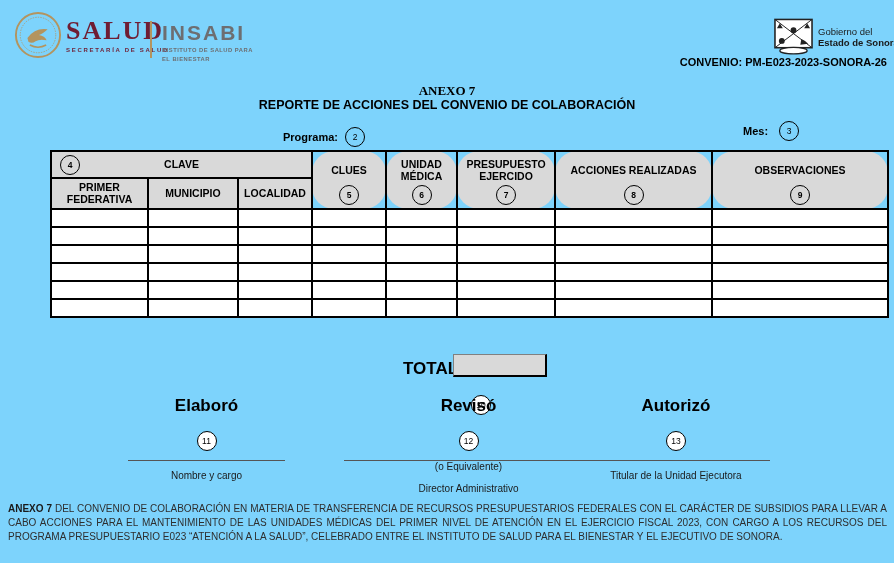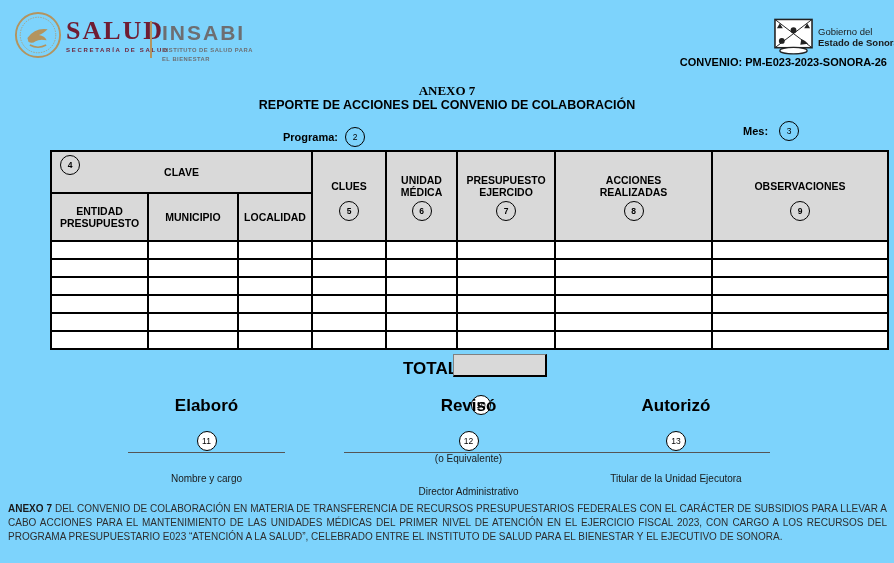--- a/index.html
+++ b/index.html
@@ -45,40 +45,40 @@
   .field-mes .marker { margin-left:11px; }
 
   
   .main-table { position:absolute; left:50px; top:150px; width:837px;
                 border-collapse:collapse; table-layout:fixed; }
   .main-table th, .main-table td { border:2px solid #000; }
   .main-table thead th { background:#d9d9d9; font-size:10.5px; font-weight:bold; text-align:center; }
   .clave-th { position:relative; height:26px; vertical-align:middle; }
   .clave-th .marker { position:absolute; left:8px; top:3px; }
   .sub-th { height:30px; vertical-align:middle; padding:1px 2px; line-height:12px; }
-  .col-th { padding:16px; vertical-align:top; }
+  .col-th { padding:0; vertical-align:top;border-radius:22px; }
   .th-flex { height:56px; display:flex; flex-direction:column; align-items:center; padding:2px 2px 3px 2px; }
   .th-label { flex:1; display:flex; align-items:center; justify-content:center; text-align:center; line-height:12px; }
   .main-table tbody td { height:18px; background:#fff; }
 
   
   .total-label { position:absolute; left:383px; top:359px; font-size:17px; font-weight:bold;margin-left:20px; }
   .total-box { position:absolute; left:453px; top:354px; width:94px; height:23px; background:#d9d9d9;
                border:1px solid #808080; border-right:2px solid #000; border-bottom:2px solid #000; }
   .total-marker { position:absolute; left:471px; top:351px; background:#fff;margin-top:44px; }
 
   
   .sig { position:absolute; top:396px; text-align:center; }
   .sig-elaboro { left:128px; width:157px; }
   .sig-reviso { left:344px; width:249px; }
   .sig-autorizo { left:582px; width:188px; }
   .sig-title { font-size:17px; font-weight:bold; }
-  .sig-circle { margin:15px auto 1px auto; background:#fff; }
+  .sig-circle { margin:15px auto 9px auto; background:#fff; }
   .sig-line { border-bottom:1.4px solid #555; width:100%; }
-  .sig-cap { font-size:10px; line-height:15px; margin-top:18px; color:#1a1a1a; }
+  .sig-cap { font-size:10px; line-height:15px; margin-top:7px; color:#1a1a1a; }
 
   
   .footnote { position:absolute; left:8px; top:502px; width:879px;
               font-size:10px; line-height:13.8px; text-align:justify; color:#2e2e2e; }
   .footnote b { color:#1a1a1a; }
 </style>
 </head>
 <body>
 
 <div class="page">
@@ -177,21 +177,21 @@
           </div>
         </th>
         <th rowspan="2" class="col-th">
           <div class="th-flex">
             <span class="th-label">OBSERVACIONES</span>
             <span class="marker">9</span>
           </div>
         </th>
       </tr>
       <tr>
-        <th class="sub-th">ENTIDAD PRESUPUESTO</th>
+        <th class="sub-th">PRIMER FEDERATIVA</th>
         <th class="sub-th">MUNICIPIO</th>
         <th class="sub-th">LOCALIDAD</th>
       </tr>
     </thead>
     <tbody>
         <tr>
           <td></td>
           <td></td>
           <td></td>
           <td></td>

